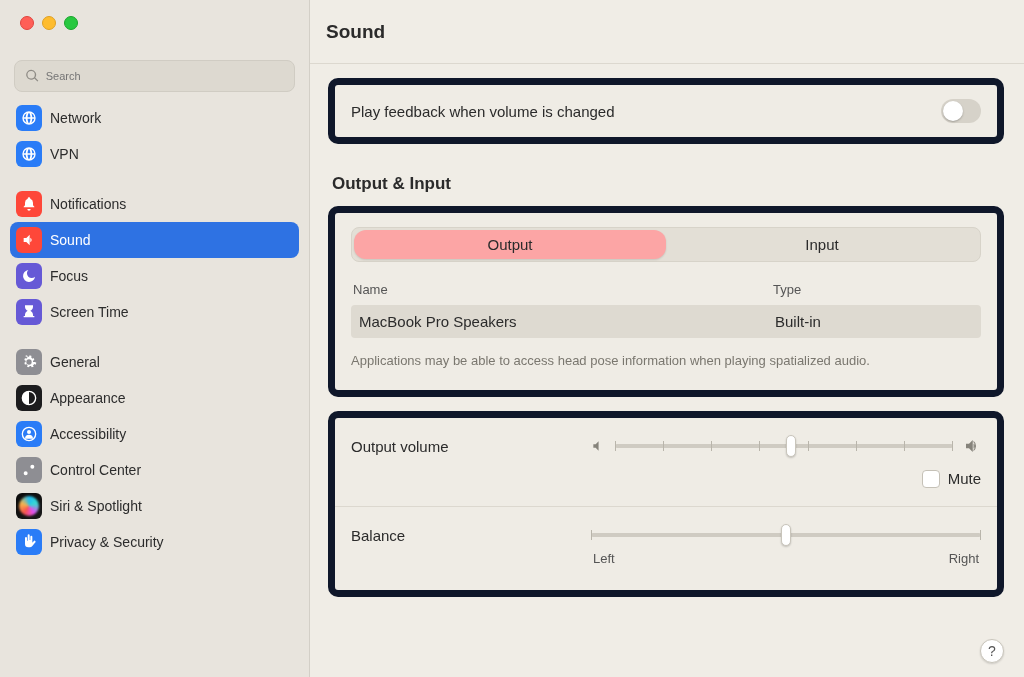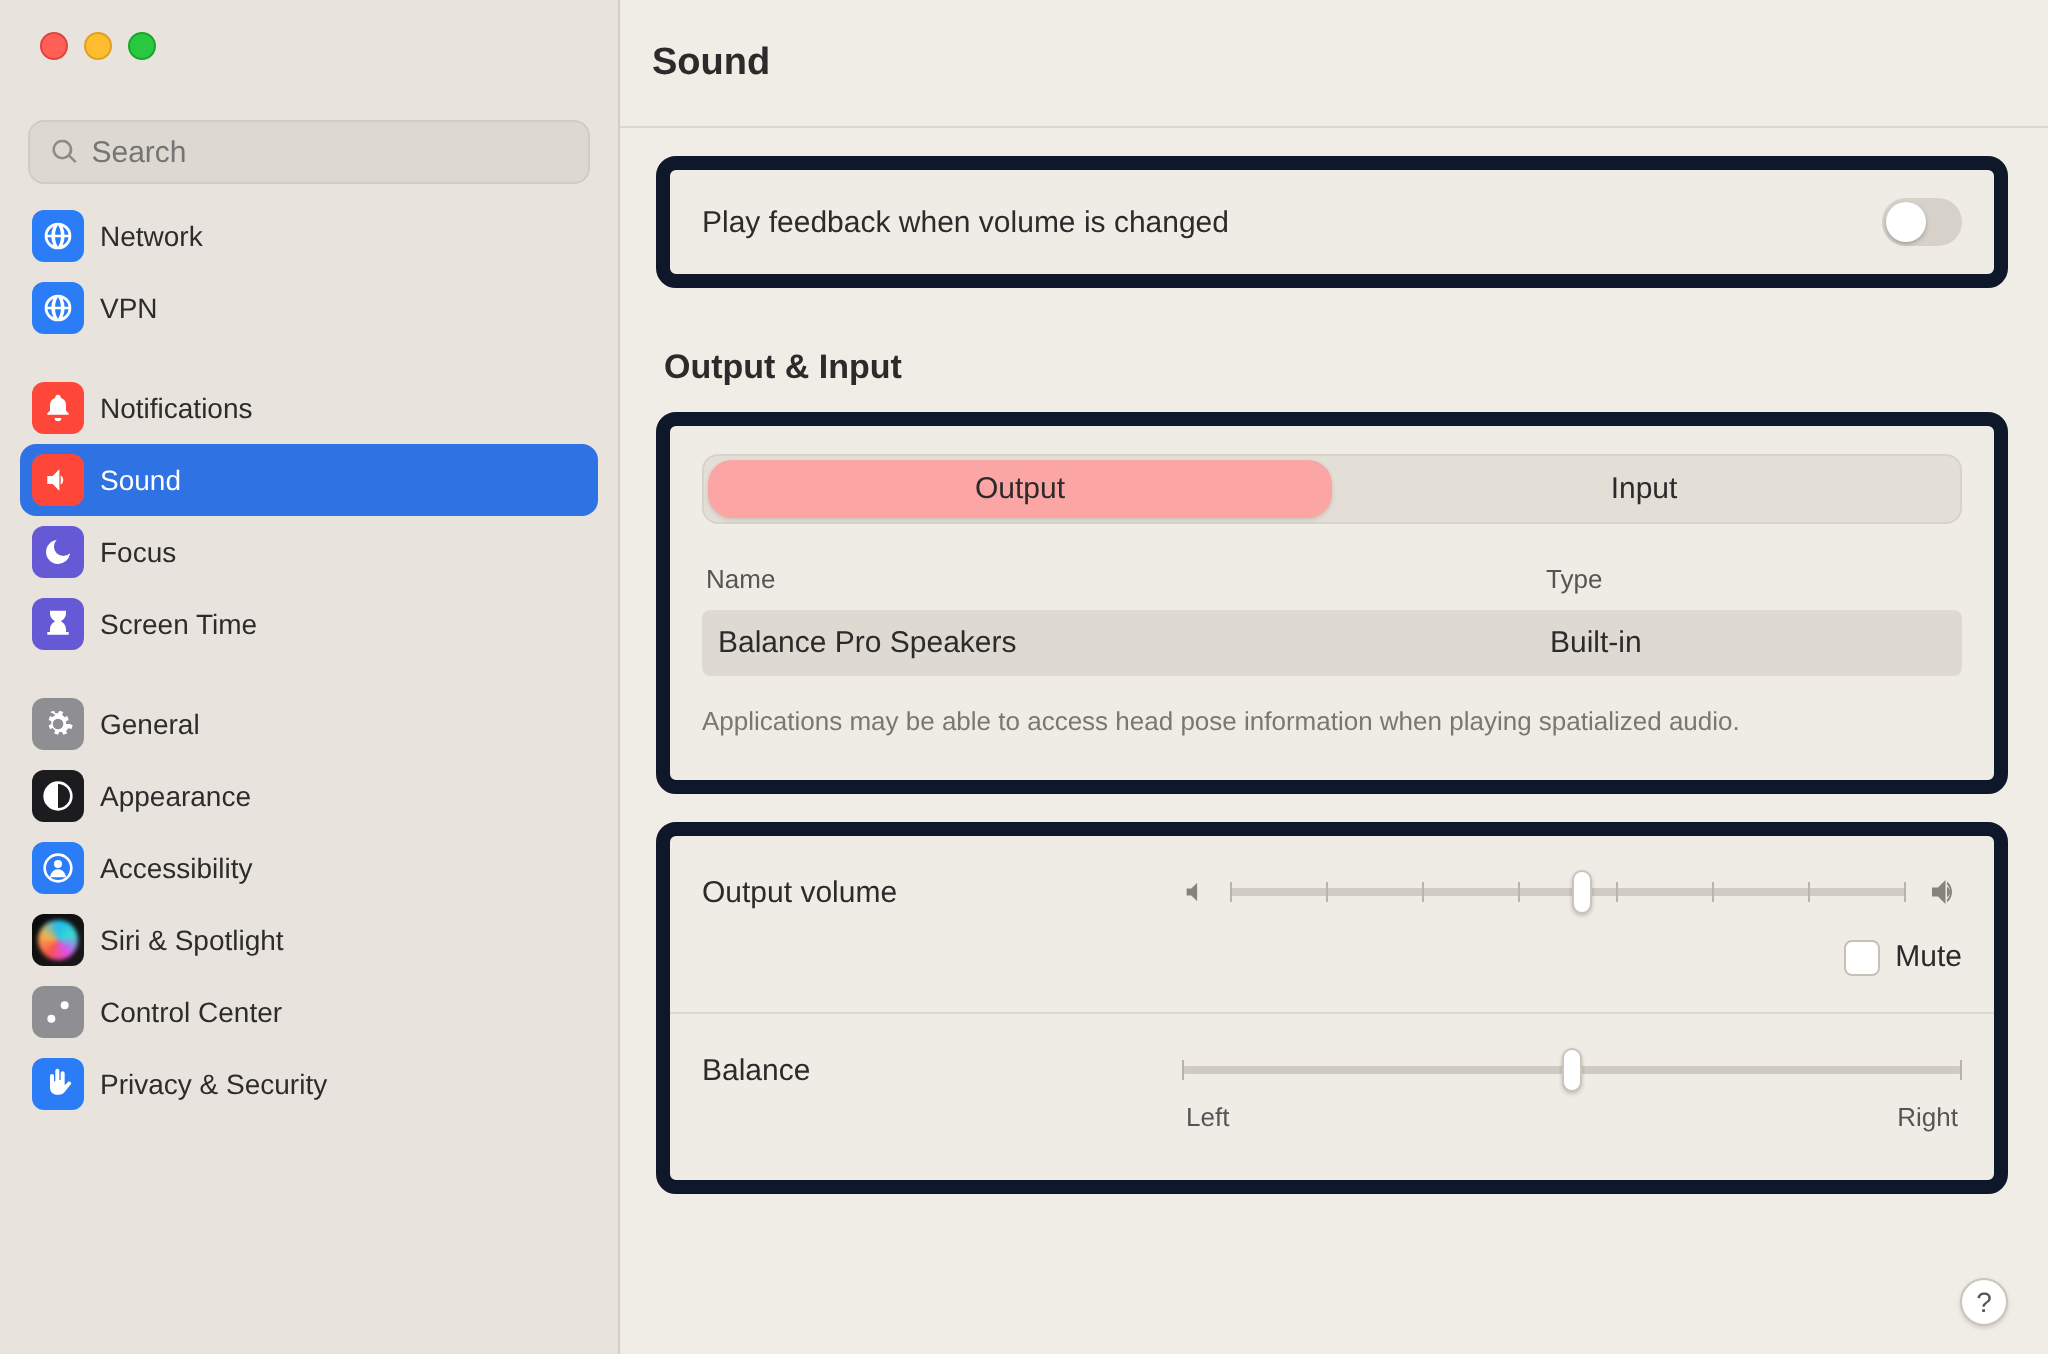--- a/index.html
+++ b/index.html
@@ -7,21 +7,21 @@
 .window { display: flex; height: 100%; }
 .sidebar { width: 310px; height: 100%; background: #e8e4dd; border-right: 1px solid #d3cfc7; display: flex; flex-direction: column; }
 .traffic { display: flex; gap: 8px; padding: 16px 0 0 20px; }
 .traffic .dot { width: 14px; height: 14px; border-radius: 50%; }
 .dot.red { background: #ff5f57; border: 0.5px solid #e0443e; }
 .dot.yellow { background: #febc2e; border: 0.5px solid #dfa023; }
 .dot.green { background: #28c840; border: 0.5px solid #1ba52c; }
 .search-wrap { padding: 30px 14px 10px 14px; }
 .search { display: flex; align-items: center; background: #ddd9d0; border: 1px solid #d0ccc3; border-radius: 8px; height: 32px; padding: 0 10px; }
 .search svg { width: 16px; height: 16px; fill: #8e8b85; margin-right: 6px; }
-.search input { border: none; background: transparent; outline: none; font-size: 15px; color: #555; width: 100%; }
+.search input { border: none; background: transparent; outline: none; font-size: 11px; color: #555; width: 100%; }
 .nav { flex: 1; overflow-y: hidden; padding: 0 10px; margin-top: -2px; }
 .nav .item { display: flex; align-items: center; height: 36px; padding: 0 6px; border-radius: 8px; font-size: 14px; color: #2c2c2c; cursor: default; }
 .nav .item.selected { background: #2e72e3; color: #fff; }
 .nav .spacer { height: 14px; }
 .icon-box { width: 26px; height: 26px; border-radius: 6px; margin-right: 8px; display: flex; align-items: center; justify-content: center; flex-shrink: 0; }
 .icon-box svg { width: 16px; height: 16px; fill: #fff; }
 .ic-blue { background: #2a7cf7; }
 .ic-red { background: #fe4739; }
 .ic-purple { background: #6659d6; }
 .ic-grey { background: #8e8e93; }
@@ -158,30 +158,30 @@
           <div class="icon-box ic-blue">
             <svg viewBox="0 0 24 24">
               <circle cx="12" cy="12" r="10" fill="none" stroke="#fff" stroke-width="2"></circle>
               <circle cx="12" cy="9" r="3"></circle>
               <path d="M6 19a6 6 0 0112 0z"></path>
             </svg>
           </div>
           <span>Accessibility</span>
         </div>
         <div class="item">
+          <div class="icon-box ic-grey">
+            <svg viewBox="0 0 24 24">
+              <path d="M4 7h10a3 3 0 006 0h0a3 3 0 00-6 0H4v0zm16 10H10a3 3 0 01-6 0 3 3 0 016 0h10z"></path>
+            </svg>
+          </div>
+          <span>Control Center</span>
+        </div>
+        <div class="item">
           <div class="icon-box ic-siri"></div>
           <span>Siri &amp; Spotlight</span>
-        </div>
-        <div class="item">
-          <div class="icon-box ic-grey">
-            <svg viewBox="0 0 24 24">
-              <path d="M4 7h10a3 3 0 006 0h0a3 3 0 00-6 0H4v0zm16 10H10a3 3 0 01-6 0 3 3 0 016 0h10z"></path>
-            </svg>
-          </div>
-          <span>Control Center</span>
         </div>
         <div class="item">
           <div class="icon-box ic-blue">
             <svg viewBox="0 0 24 24">
               <path d="M10 2a1.5 1.5 0 013 0v7h1V4a1.5 1.5 0 013 0v9l2-2a1.5 1.5 0 112 2l-4 5a5 5 0 01-4 2h-2a5 5 0 01-5-5V6a1.5 1.5 0 013 0v4h1V2z"></path>
             </svg>
           </div>
           <span>Privacy &amp; Security</span>
         </div>
       </nav>
@@ -205,21 +205,21 @@
       <div class="card oi-card">
         <div class="segmented">
           <div class="seg active">Output</div>
           <div class="seg">Input</div>
         </div>
         <div class="table-head">
           <div class="col1">Name</div>
           <div class="col2">Type</div>
         </div>
         <div class="table-row">
-          <div class="col1">Balance Pro Speakers</div>
+          <div class="col1">MacBook Pro Speakers</div>
           <div class="col2">Built-in</div>
         </div>
         <p class="note">Applications may be able to access head pose information when playing spatialized audio.</p>
       </div>
 
       <div class="card vol-card">
         <div class="vol-row">
           <div class="lbl">Output volume</div>
           <div class="slider-wrap">
             <svg class="spk-icon" viewBox="0 0 24 24">

